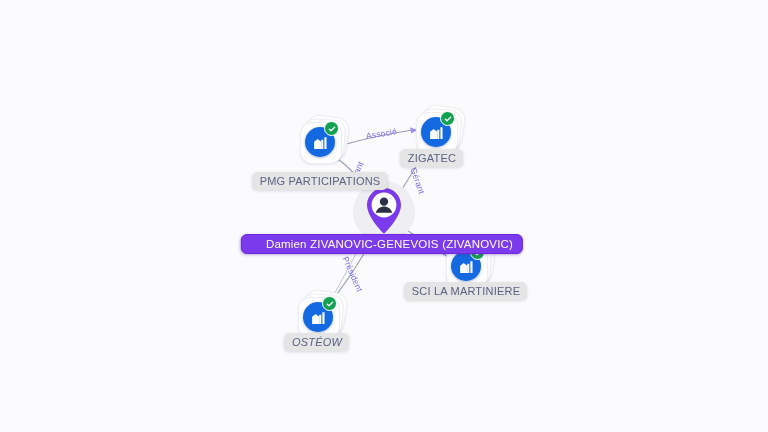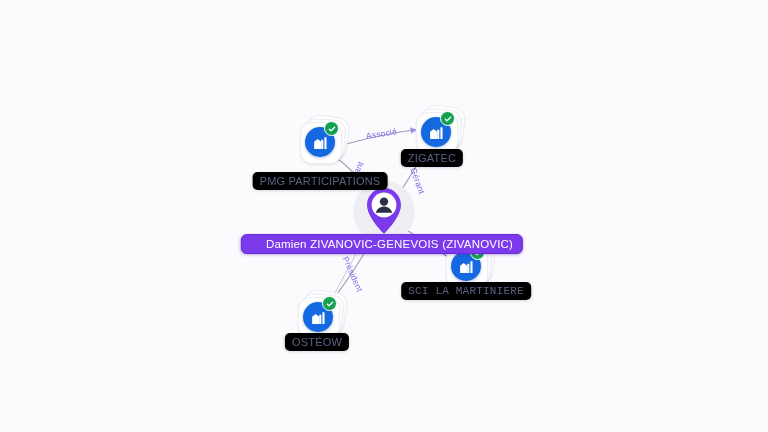--- a/index.html
+++ b/index.html
@@ -55,21 +55,21 @@
     position:absolute;top:50%;left:50%;
     transform:translate(-50%,-50%);
     width:62px;height:62px;border-radius:50%;
     background:#eeeef3;
   }
   .pin{position:relative;width:42px;height:52px;}
 
   
   .lbl{
     position:absolute;transform:translate(-50%,0);
-    background:#000000;
+    background:#e5e5e5;
     color:#5b6180;
     font-size:11px;
     letter-spacing:.2px;
     padding:3px 7px;
     border-radius:5px;
     white-space:nowrap;
     box-shadow:0 1px 3px rgba(40,45,80,.17);
   }
   .lbl.person{
     background:#7c3aed;
@@ -220,17 +220,17 @@
       <circle cx="21" cy="15.6" r="4.2" fill="#2b2f46"></circle>
       <path d="M12.8 26.8c1.3-4 4.4-6.2 8.2-6.2s6.9 2.2 8.2 6.2z" fill="#2b2f46"></path>
     </svg>
   </div>
 </div>
 
 <div class="lbl" style="left:320px;top:172px;">PMG PARTICIPATIONS</div>
 
 <div class="lbl" style="left:432px;top:149px;">ZIGATEC</div>
 
-<div class="lbl" style="left:466px;top:282px;font-family:Liberation Mono, monospace;">SCI LA MARTINIERE</div>
-
-<div class="lbl" style="left:317px;top:333px;">OSTÉOW</div>
+<div class="lbl" style="left:466px;top:282px;">SCI LA MARTINIERE</div>
+
+<div class="lbl" style="left:317px;top:333px;font-style:italic;">OSTÉOW</div>
 
 <div class="lbl person" style="left:382px;top:234px;padding-left:24px;">Damien ZIVANOVIC-GENEVOIS (ZIVANOVIC)</div>
 
 </body></html>

